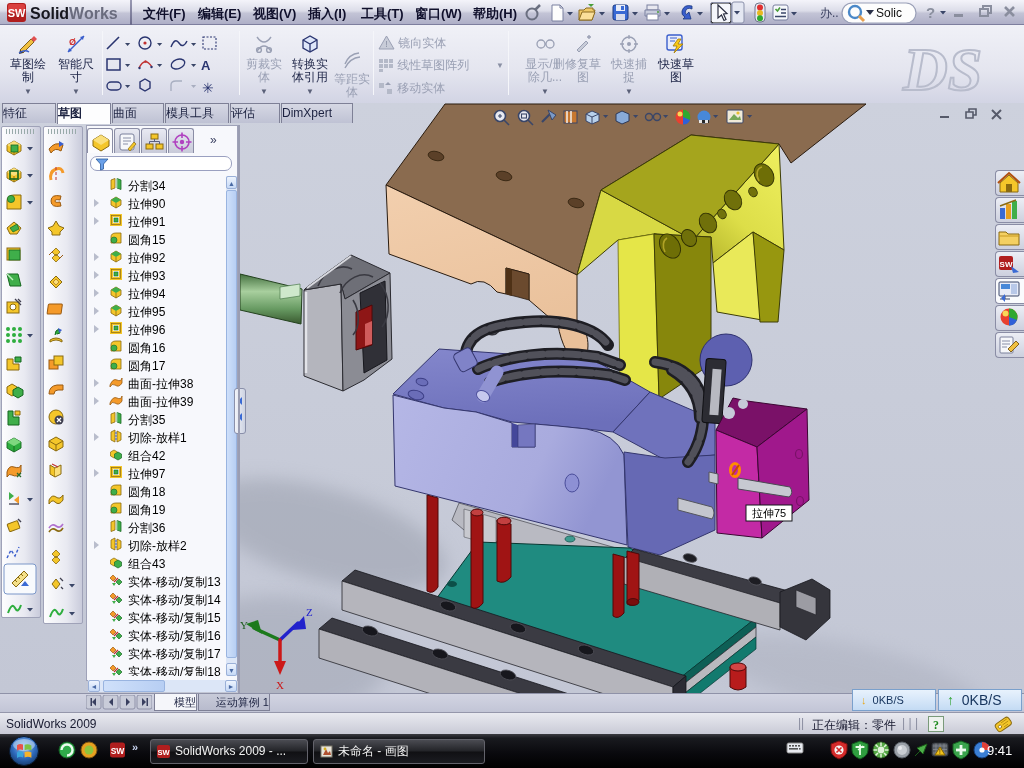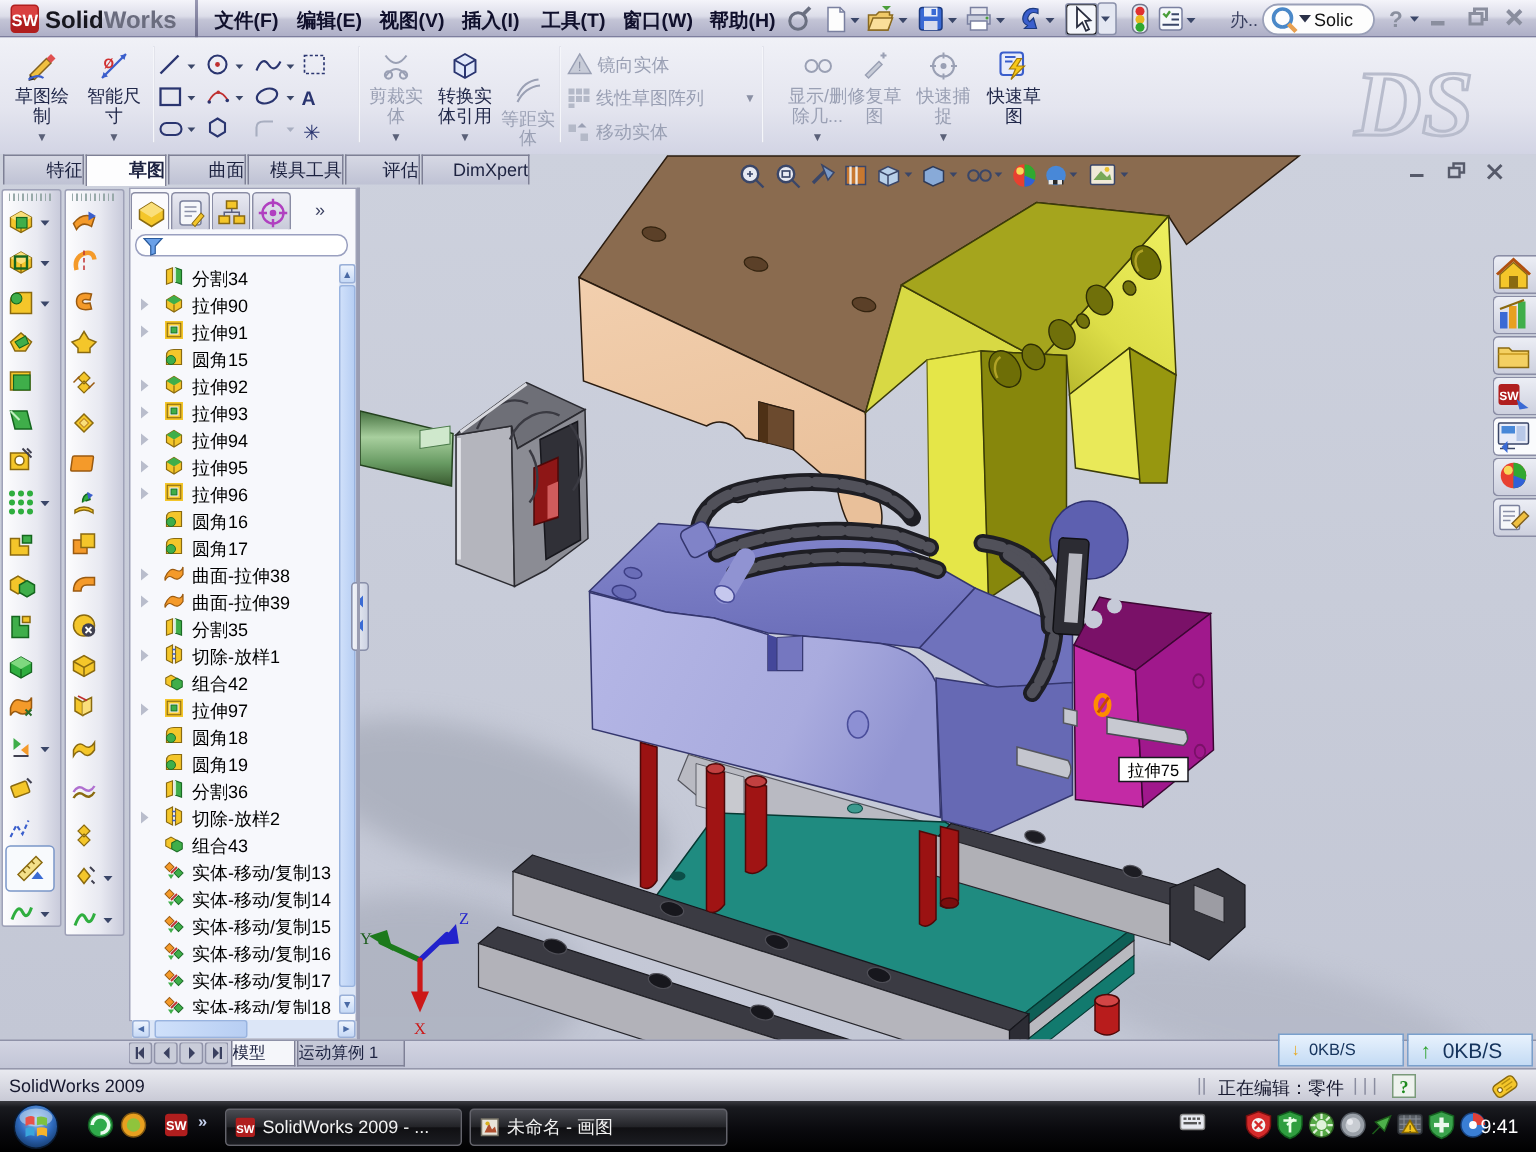--- a/index.html
+++ b/index.html
@@ -10,21 +10,21 @@
 #logo{left:6px;top:2px;width:122px;height:21px}
 .menu{position:absolute;top:5px;font-size:13px;font-weight:bold;color:#10102c}
 
 #ribbon{left:0;top:25px;width:1024px;height:78px;background:linear-gradient(#f0f1f7 0%,#e4e5ef 60%,#d2d4e4 100%)}
 .rbtn{position:absolute;text-align:center;font-size:12px;line-height:13px;color:#21284a}
 .rbtn.dis{color:#9aa0b4}
 .dd{color:#5a6078;font-size:8px}
 .sep{position:absolute;top:6px;width:1px;height:64px;background:#b0b3c6;border-right:1px solid #f5f6fa}
 
 #tabstrip{left:0;top:103px;width:357px;height:21px}
-.tab{position:absolute;top:0;height:20px;border:1px solid #7e8096;border-bottom:none;background:linear-gradient(#d6d8e4,#bfc2d4);font-size:12px;color:#1c2240;text-align:right;line-height:19px}
+.tab{position:absolute;top:0;height:20px;border:1px solid #7e8096;border-bottom:none;background:linear-gradient(#d6d8e4,#bfc2d4);font-size:12px;color:#1c2240;text-align:left;line-height:19px}
 .tab.act{background:#fdfdfe;height:21px;font-weight:bold;z-index:3}
 
 .vbar{position:absolute;width:40px;background:linear-gradient(90deg,#fdfdfe,#e8e9f1 60%,#c9cbdb);border:1px solid #9fa2b8;border-radius:2px}
 .grip{height:5px;margin:2px 4px;background:repeating-linear-gradient(90deg,#9aa 0 1px,transparent 1px 3px)}
 
 #fmpanel{left:86px;top:125px;width:152px;height:556px;background:#f7f8fc;border:1px solid #9fa2b8}
 #fmtabs{left:86px;top:128px;width:152px;height:26px}
 .fmtab{position:absolute;top:0;width:26px;height:25px;border:1px solid #8a8da5;border-bottom:none;border-radius:3px 3px 0 0;background:linear-gradient(#e8e9f2,#c8cad9)}
 .fmtab.act{background:#fbfbfd}
 #filter{left:90px;top:156px;width:142px;height:15px;background:#fff;border:1px solid #9aa0c0;border-radius:7px}
@@ -32,21 +32,21 @@
 .ti{position:relative;height:18px;white-space:nowrap}
 .ti .lbl{position:absolute;left:40px;top:2px;font-size:12px;color:#000}
 .ti svg{position:absolute;left:21px;top:1px}
 .ti .ar{position:absolute;left:6px;top:5px;width:0;height:0;border:4px solid transparent;border-left:5px solid #b9bdcc}
 
 .sb{position:absolute;background:#dce6f7}
 .sbthumb{position:absolute;background:linear-gradient(90deg,#cfe0fa,#b7cef3);border:1px solid #99b4e0;border-radius:2px}
 .sbbtn{position:absolute;background:linear-gradient(#eef4fe,#c6d9f6);border:1px solid #9ab0d8;border-radius:2px;font-size:7px;color:#4a6aa5;text-align:center}
 
 #mtabs{left:0;top:693px;width:1024px;height:19px;background:linear-gradient(#d2d4e2,#c2c5d6);border-top:1px solid #8f92a8}
-.mtab{position:absolute;top:694px;height:17px;border:1px solid #7e8096;border-top:none;background:linear-gradient(#c8cbd9,#b8bbcd);font-size:11px;color:#1c2240;text-align:left;line-height:16px}
+.mtab{position:absolute;top:694px;height:17px;border:1px solid #7e8096;border-top:none;background:linear-gradient(#c8cbd9,#b8bbcd);font-size:11px;color:#1c2240;text-align:right;line-height:16px}
 .mtab.act{background:#f5f6fa}
 #statusbar{left:0;top:712px;width:1024px;height:22px;background:linear-gradient(#e9eaf0,#c9cad6);border-top:1px solid #9597ab;font-size:12px;color:#16182e}
 #taskbar{left:0;top:734px;width:1024px;height:34px;background:linear-gradient(#3b3b41 0%,#191a1f 12%,#0a0a0e 55%,#000 100%)}
 .tbtn{position:absolute;top:739px;height:25px;border:1px solid #63636b;border-radius:3px;background:linear-gradient(#4a4b52 0%,#232428 48%,#101013 52%,#1b1c21 100%);color:#f2f2f2;font-size:12px;line-height:23px}
 
 .rtab{position:absolute;left:995px;width:29px;height:26px;border:1px solid #8a8da5;border-right:none;border-radius:4px 0 0 4px;background:linear-gradient(#eceef5,#cdd0de)}
 .rtab.act{background:#fafbfd}
 </style></head>
 <body>
 

